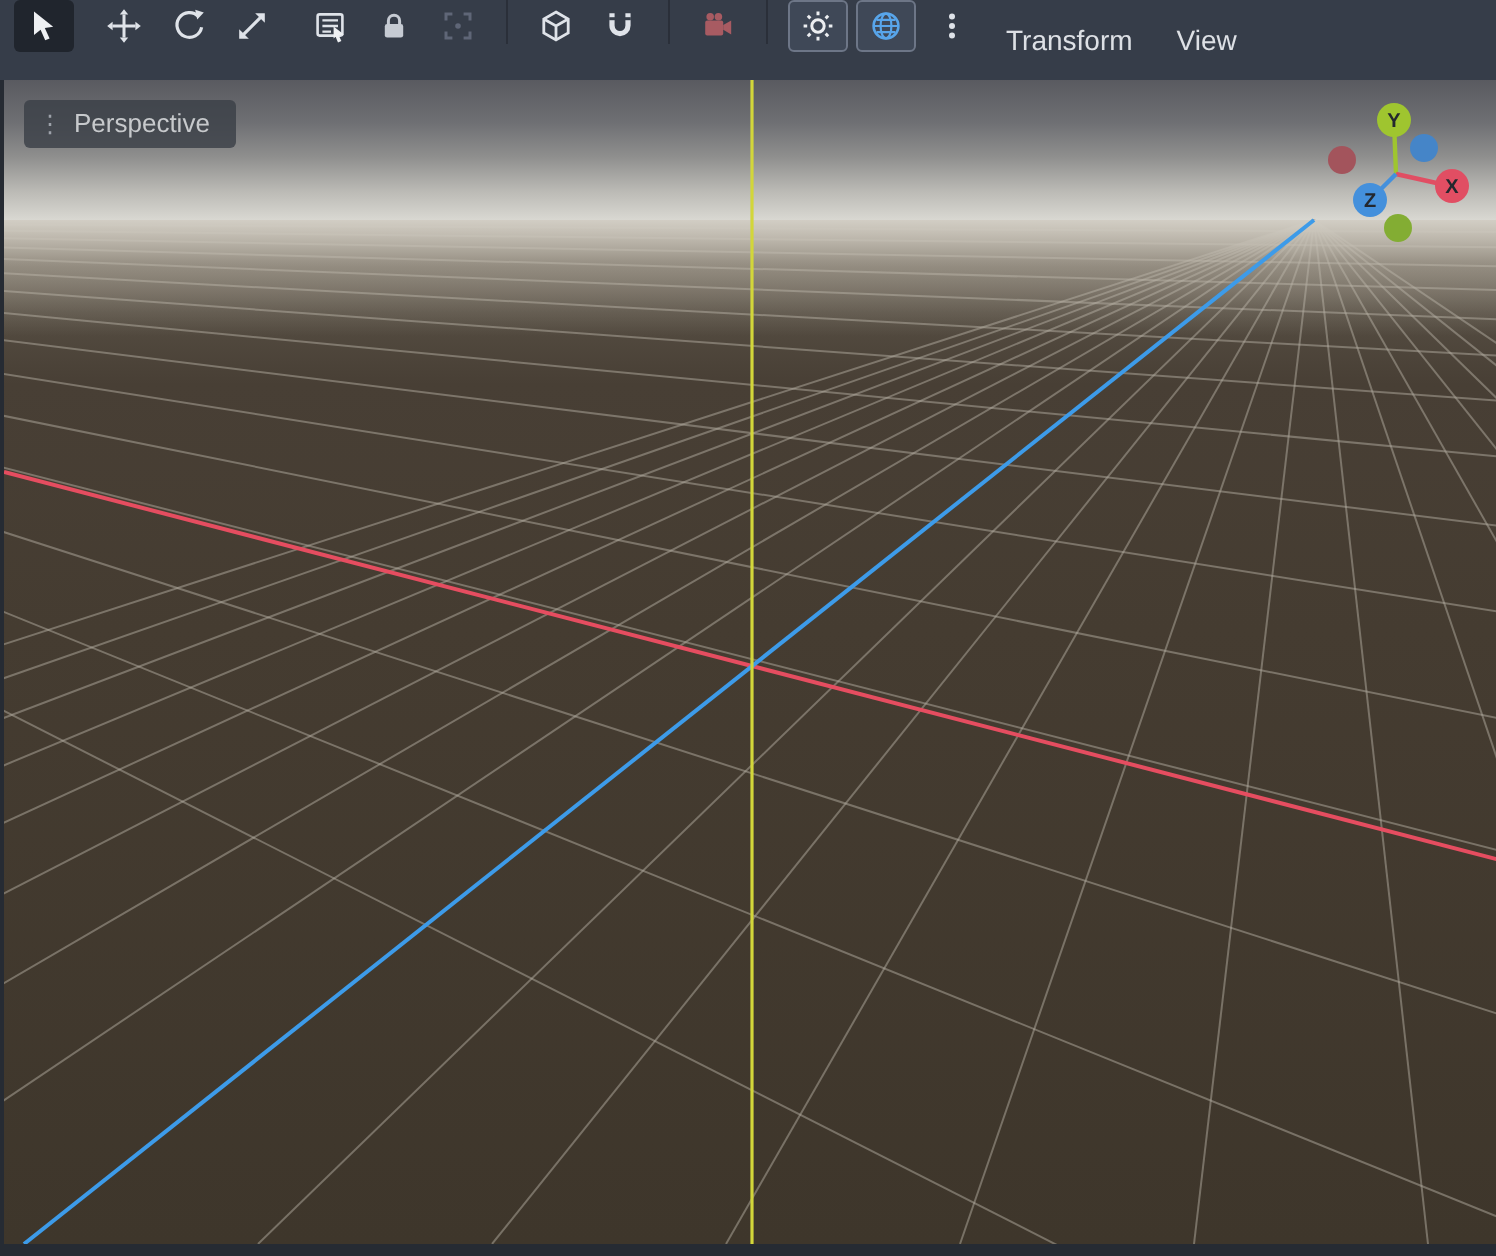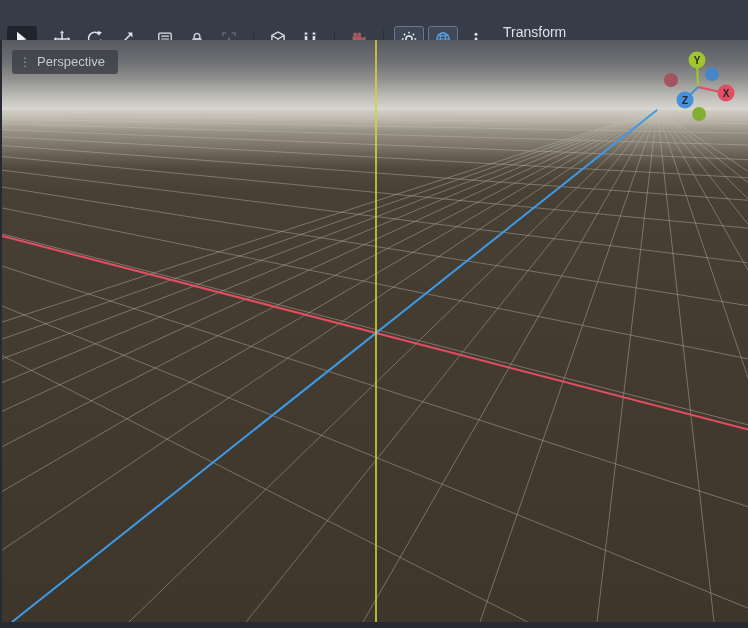--- a/index.html
+++ b/index.html
@@ -2,21 +2,21 @@
 <html><head>
 <meta charset="utf-8">
 <style>
   html,body{margin:0;padding:0}
   body{
     width:748px;height:628px;position:relative;overflow:hidden;
     background:#363d49;font-family:"Liberation Sans",sans-serif;
     -webkit-user-select:none;user-select:none;
   }
   
-  .toolbar{height:52px;display:flex;align-items:flex-end;padding-left:5px}
+  .toolbar{height:52px;display:flex;align-items:flex-start;padding-left:5px}
   .tbtn{
     display:flex;align-items:center;justify-content:center;
     width:28px;height:26px;background:transparent;border:none;
     border-radius:3px;padding:0;margin:0 2px;cursor:default;flex:0 0 auto;
   }
   .tbtn.active{background:#20252d;width:30px}
   .tbtn.boxed{background:#3f4857;border:1px solid #6d7687;width:30px}
   .tbtn.gapl{margin-left:9px}
   .sep{width:1px;height:22px;background:#2a2f39;margin:0 8px;flex:0 0 auto}
   .menu-btn{
@@ -151,20 +151,21 @@
 
   <button class="tbtn">
     <svg class="icon" width="18" height="18" viewBox="0 0 18 18">
       <circle cx="9" cy="4.2" r="1.5" fill="#dfe3e9"></circle>
       <circle cx="9" cy="9" r="1.5" fill="#dfe3e9"></circle>
       <circle cx="9" cy="13.8" r="1.5" fill="#dfe3e9"></circle>
     </svg>
   </button>
 
   <button class="menu-btn">Transform</button>
+  <button class="menu-btn">View</button>
 </div>
 
 <div class="viewport">
   <div class="sky"></div>
   <div class="ground"></div>
 
   <svg class="world" width="748" height="582">
     <defs>
       <linearGradient id="haze" x1="0" y1="0" x2="0" y2="1">
         <stop offset="0" stop-color="#d4d0c7" stop-opacity="0.95"></stop>

